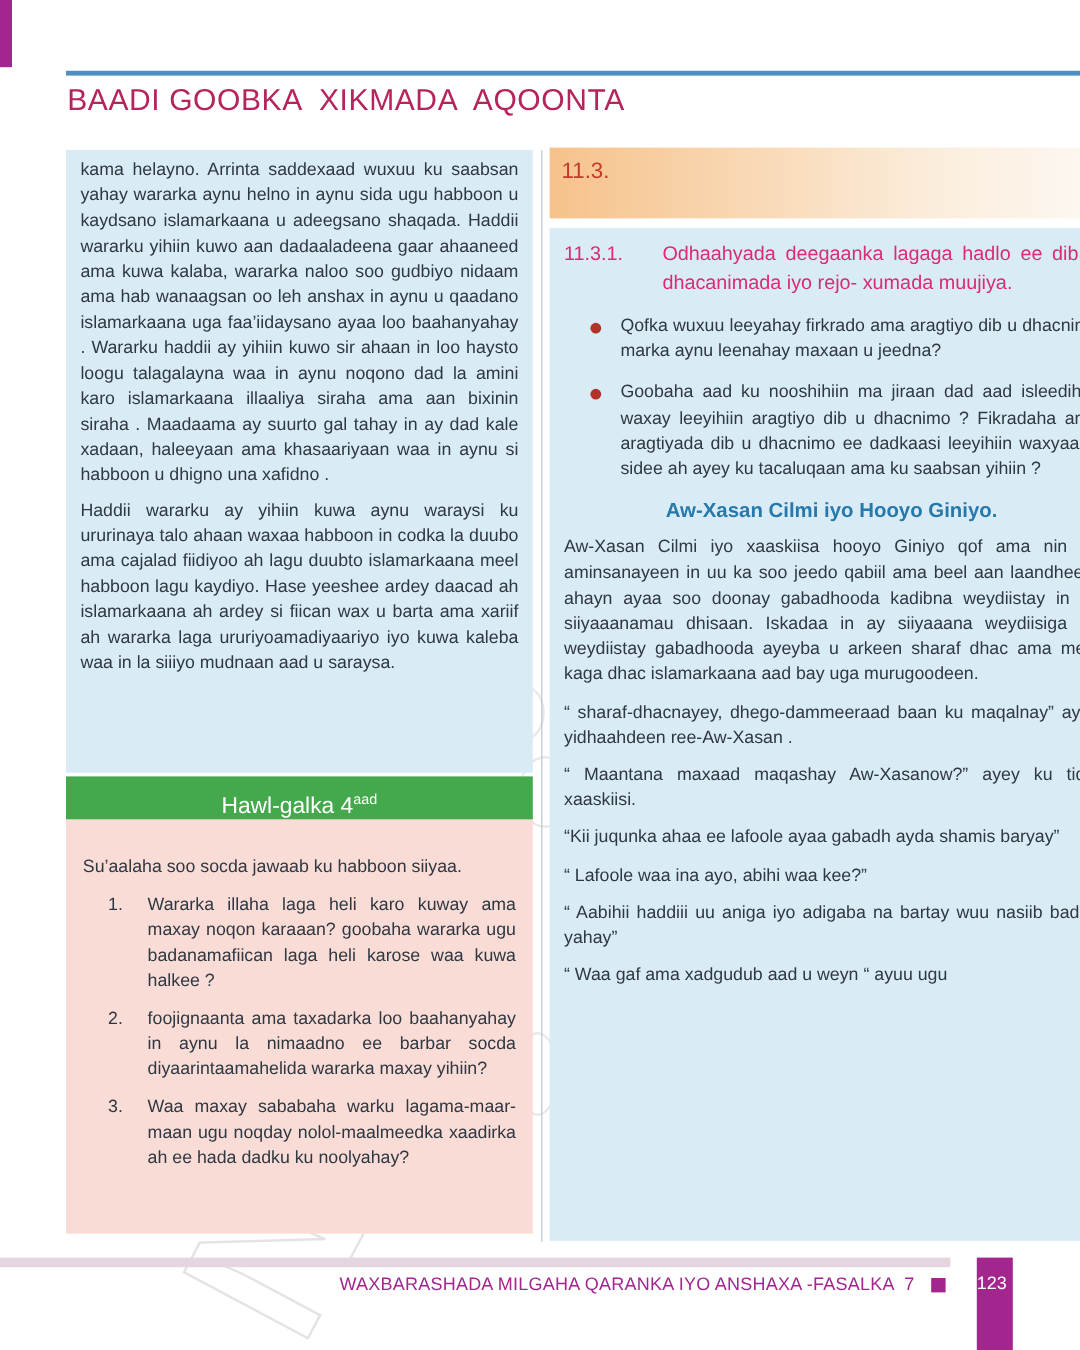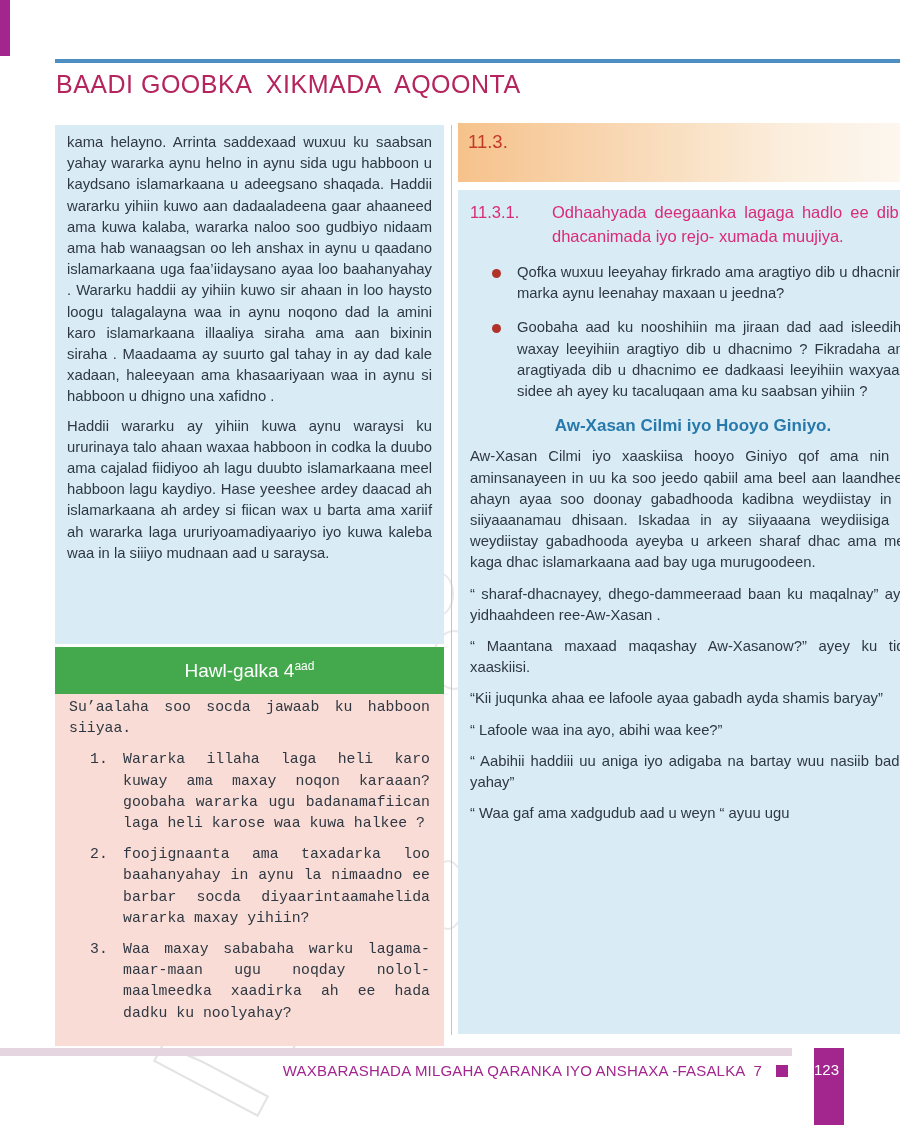--- a/index.html
+++ b/index.html
@@ -34,26 +34,26 @@
   .col-divider { left:451px; top:125px; width:1px; height:910px; background:#bcc6ce; }
   .col-left  { left:55px;  top:125px; width:389px; }
   .col-right { left:458px; top:123px; width:470px; }
 
   .body-text { font-size:14.8px; line-height:21.2px; text-align:justify; color:var(--body-text,#2f3842); }
 
   .blue-box-left { background:var(--panel-blue,#d9ecf6); padding:7px 12px 6px 12px; min-height:519px; }
   .blue-box-left p + p { margin-top:8px; }
 
   .green-banner {
-    margin-top:3px; height:47px; background:var(--banner-green,#44a94c);
+    margin-top:3px; height:36px; background:var(--banner-green,#44a94c);
     color:#ffffff; text-align:center; font-size:19px; line-height:38px;
   }
   .green-banner sup { font-size:12px; }
 
-  .pink-box { background:var(--panel-pink,#f9dcd6); padding:3px 14px 12px 14px; min-height:345px;font-family:Liberation Mono, monospace; }
+  .pink-box { background:var(--panel-pink,#f9dcd6); padding:30px 14px 12px 14px; min-height:345px; }
   .pink-box .intro { margin-bottom:10px; }
   .olist-item { display:flex; margin-bottom:10px; }
   .olist-item .num { flex:none; width:24px; margin-left:21px; }
   .olist-item .itxt { flex:1; margin-left:9px; }
 
   .orange-header {
     min-height:59px; padding:6px 10px 8px 10px; display:flex;
     background:linear-gradient(to right,var(--orange-start,#f6c28b),#fbeedd 70%,var(--orange-end,#fdf9f4));
   }
   .orange-header .sec-num { flex:none; width:50px; color:var(--section-red,#c3392a); font-size:18.5px; line-height:25px; }

